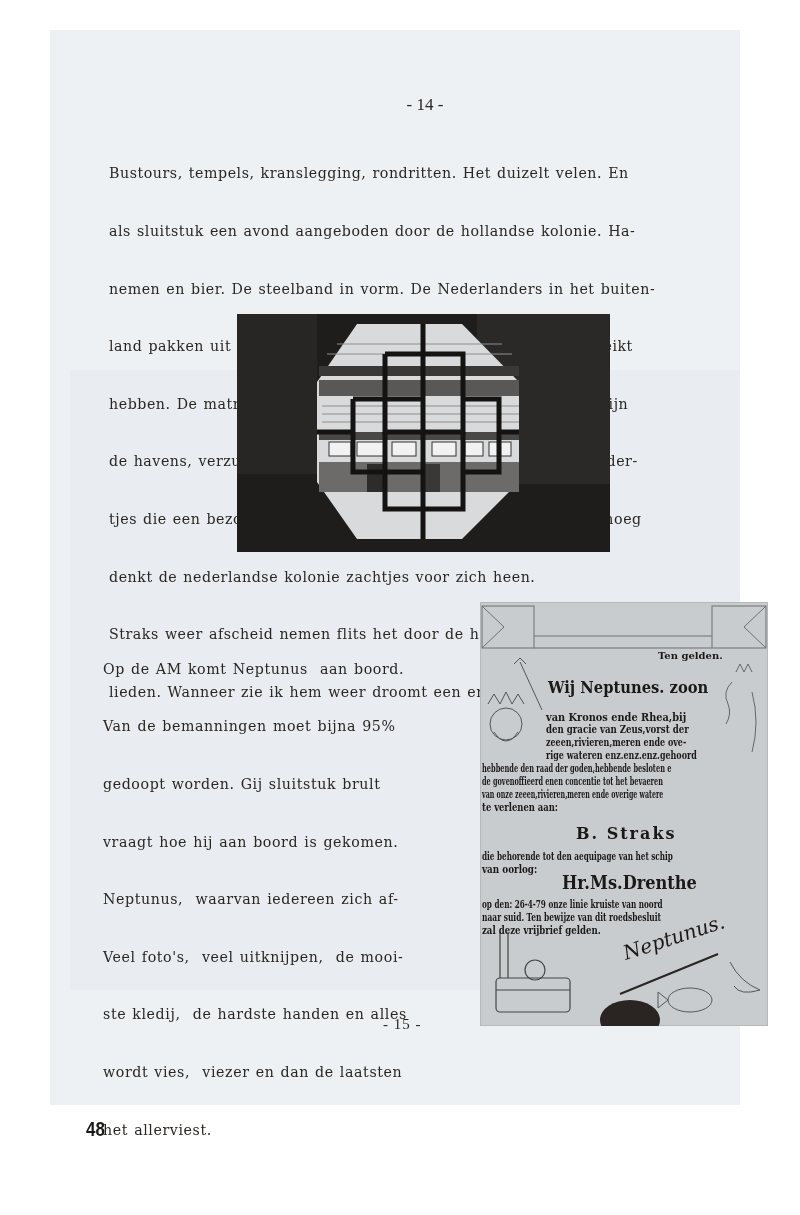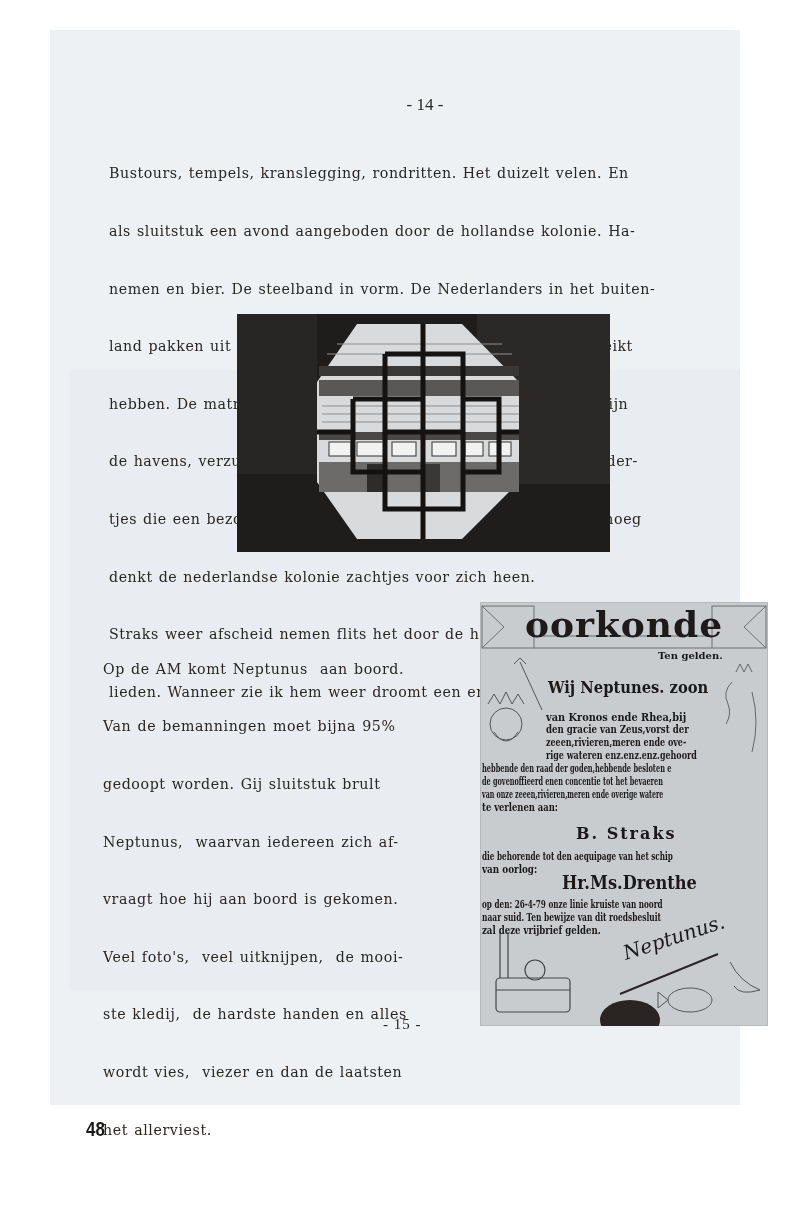--- a/index.html
+++ b/index.html
@@ -123,22 +123,22 @@
       <line x1="262" y1="118" x2="282" y2="118"></line>
     </g>
   </svg>
 </div>
 
 <div class="col-left">
   <div>
     <div>Op de AM komt Neptunus  aan boord.</div>
     <div>Van de bemanningen moet bijna 95%</div>
     <div>gedoopt worden. Gij sluitstuk brult</div>
+    <div>vraagt hoe hij aan boord is gekomen.</div>
     <div>Neptunus,  waarvan iedereen zich af-</div>
-    <div>vraagt hoe hij aan boord is gekomen.</div>
     <div>Veel foto's,  veel uitknijpen,  de mooi-</div>
     <div>ste kledij,  de hardste handen en alles</div>
     <div>wordt vies,  viezer en dan de laatsten</div>
     <div>het allerviest.</div>
     
     
     
     
     
   </div>
@@ -186,21 +186,20 @@
       <ellipse cx="210" cy="398" rx="22" ry="12"></ellipse>
       <polyline points="188,398 178,390 178,406 188,398"></polyline>
       <path d="M250,360 q10,20 30,28 q-20,6 -26,-4"></path>
     </g>
 
     <ellipse cx="150" cy="418" rx="30" ry="20" fill="#2a2423"></ellipse>
 
     <line x1="140" y1="392" x2="238" y2="352" stroke="#2a2424" stroke-width="2"></line>
   </svg>
 
-  <div class="cert-title">oorkonde</div>
 
   <div class="cert-line" style="left:178px; top:48px; font-size:10px;">Ten gelden.</div>
 
   <div class="cert-line" style="left:68px; top:76px; font-size:16px; transform:scaleX(0.92);">Wij Neptunes. zoon</div>
   <div class="cert-line" style="left:66px; top:108px; font-size:11.5px; transform:scaleX(0.85);">van Kronos ende Rhea,bij</div>
   <div class="cert-line" style="left:66px; top:121px; font-size:10.5px; transform:scaleX(0.82);">den gracie van Zeus,vorst der</div>
   <div class="cert-line" style="left:66px; top:134px; font-size:10.5px; transform:scaleX(0.76);">zeeen,rivieren,meren ende ove-</div>
   <div class="cert-line" style="left:66px; top:147px; font-size:10.5px; transform:scaleX(0.76);">rige wateren enz.enz.enz.gehoord</div>
   <div class="cert-line" style="left:2px; top:160px; font-size:10.5px; transform:scaleX(0.63);">hebbende den raad der goden,hebbende besloten e</div>
   <div class="cert-line" style="left:2px; top:173px; font-size:10.5px; transform:scaleX(0.62);">de govenoffieerd enen concentie tot het bevaeren</div>

